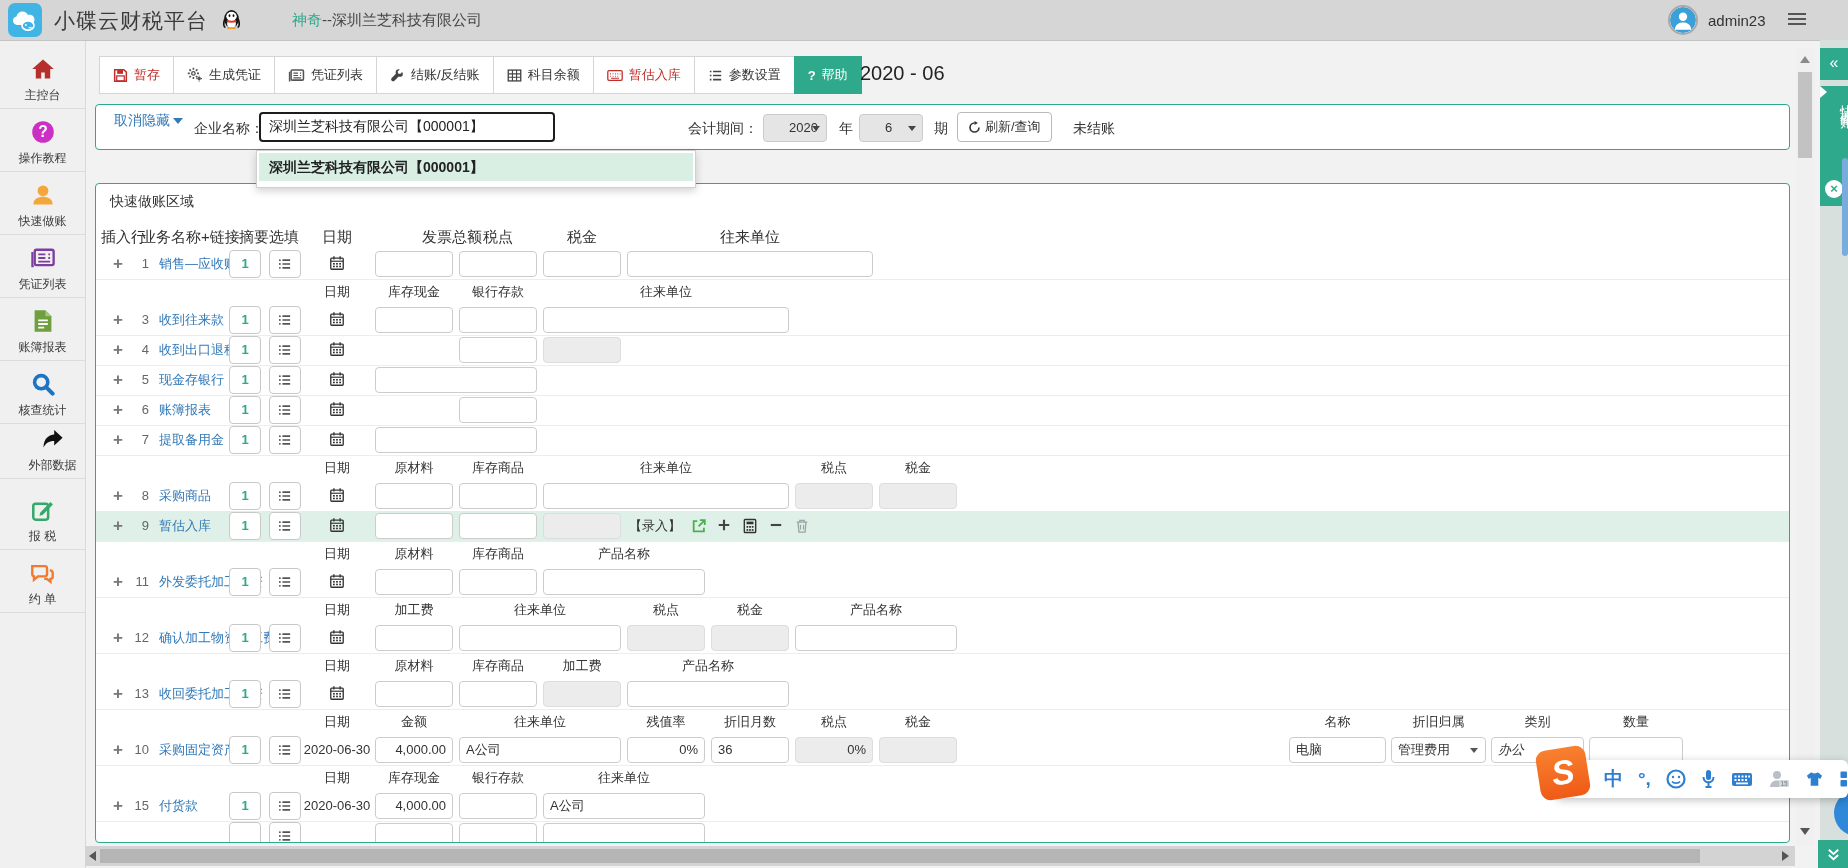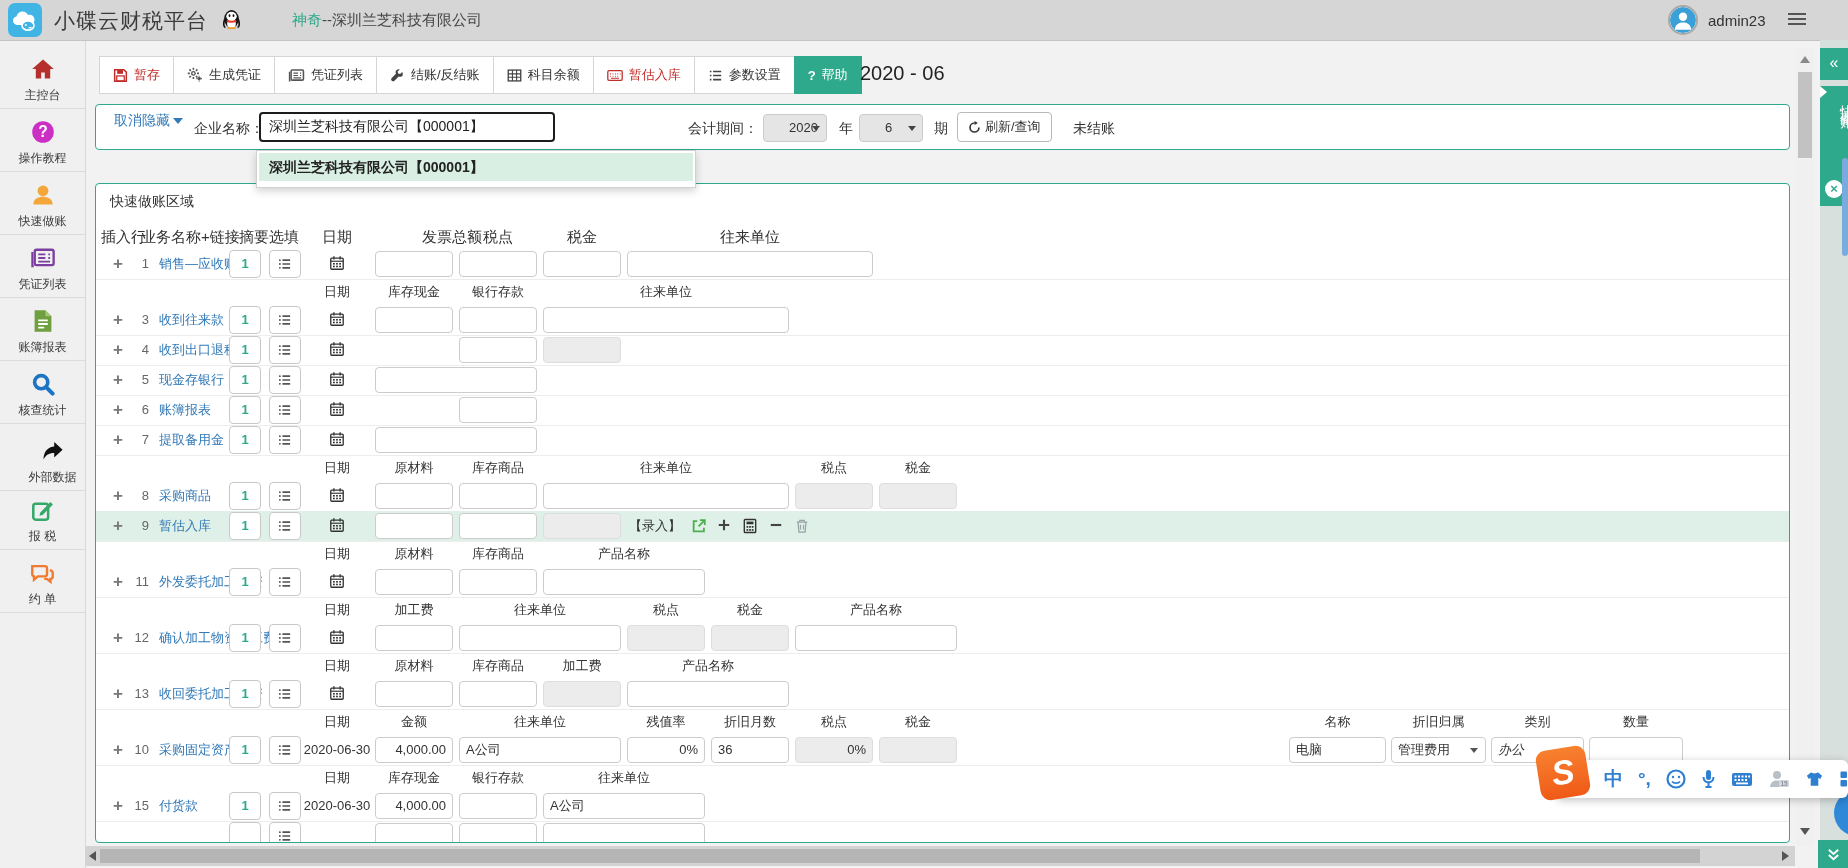--- a/index.html
+++ b/index.html
@@ -193,21 +193,21 @@
     </div>
     <div class="sbitem" style="top: 321px;">
       <div class="ic">
         <svg viewBox="0 0 20 20" width="24" height="24">
           <circle cx="8.5" cy="8.5" r="5.5" fill="none" stroke="#1c74c4" stroke-width="3"></circle>
           <path d="M12.8 12.8 L18 18" stroke="#1c74c4" stroke-width="3.4" stroke-linecap="round"></path>
         </svg>
       </div>
       <div class="lb">核查统计</div>
     </div>
-    <div class="sbitem" style="top: 388px; padding-left: 20px;">
+    <div class="sbitem" style="top: 376px; padding-left: 20px;">
       <div class="ic">
         <svg viewBox="0 0 20 20" width="24" height="24">
           <path d="M2 17 C2.5 9 7 6.5 11 6.3 L11 2.5 L18 9 L11 15.5 L11 11.6 C7.5 11.6 4.5 12.5 2 17 Z" fill="#111"></path>
         </svg>
       </div>
       <div class="lb">外部数据</div>
     </div>
     <div class="sbitem" style="top: 447px;">
       <div class="ic">
         <svg viewBox="0 0 21 20" width="24" height="23">

